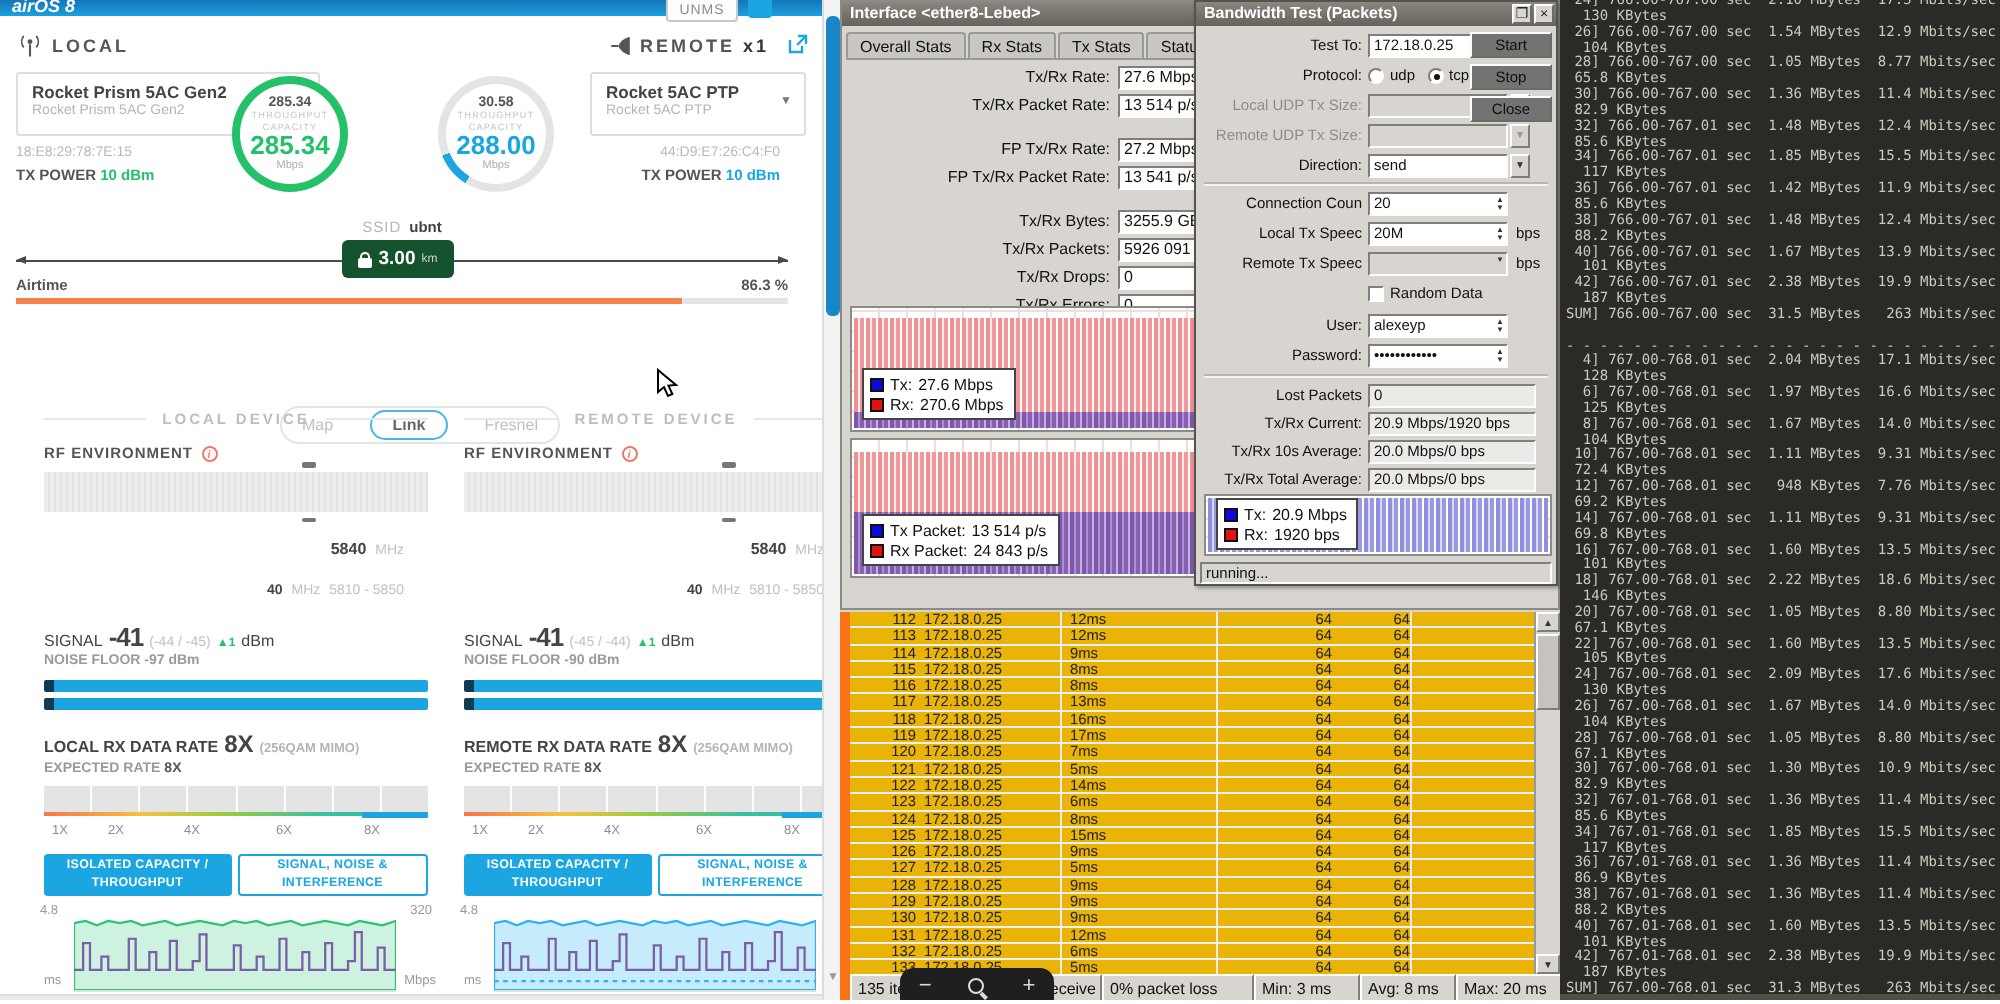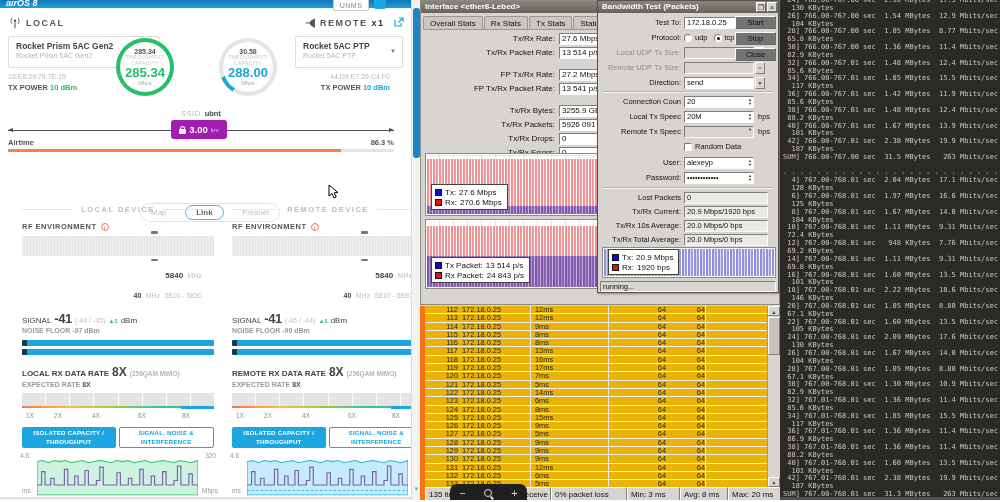--- a/index.html
+++ b/index.html
@@ -39,21 +39,21 @@
   .gauge .big { font-size:13px; font-weight:bold; line-height:1.05; }
   .gauge.g1 .big { color:#24c06a; } .gauge.g2 .big { color:#1ba6e1; }
   .gauge .unit { font-size:5.5px; color:#aaa; }
 
   .ssid-row { position:absolute; left:0; top:109px; width:402px; text-align:center; font-size:7.5px; color:#b5b5b5; letter-spacing:.5px; }
   .ssid-row b { color:#444; margin-left:4px; letter-spacing:0; }
   .linkline { position:absolute; left:8px; right:26px; top:130px; height:1px; background:#4a4a4a; }
   .linkline:before,.linkline:after { content:""; position:absolute; top:-2px; border-top:2.5px solid transparent; border-bottom:2.5px solid transparent; }
   .linkline:before { left:0; border-right:5px solid #4a4a4a; }
   .linkline:after { right:0; border-left:5px solid #4a4a4a; }
-  .dist-badge { position:absolute; left:171px; top:120px; width:56px; height:19px; background:#a21caf; border-radius:3px;
+  .dist-badge { position:absolute; left:171px; top:120px; width:56px; height:19px; background:#14532d; border-radius:3px;
     display:flex; align-items:center; justify-content:center; gap:3px; color:#fff; }
   .dist-badge .dv { font-size:9.5px; font-weight:bold; }
   .dist-badge .du { font-size:6px; color:#cfcfcf; }
   .lock { position:relative; width:7px; height:5px; background:#fff; border-radius:1px; margin-top:3px; }
   .lock:before { content:""; position:absolute; left:1px; top:-3px; width:3px; height:3px; border:1px solid #fff; border-bottom:none; border-radius:3px 3px 0 0; }
   .airtime-label { position:absolute; left:8px; top:138px; font-size:7.5px; font-weight:bold; color:#555; }
   .airtime-val { position:absolute; right:26px; top:138px; font-size:7.5px; font-weight:bold; color:#555; }
   .airtime-track { position:absolute; left:8px; right:26px; top:149px; height:3px; background:#e4e4e4; }
   .airtime-fill { height:3px; background:#f5824d; }
 

